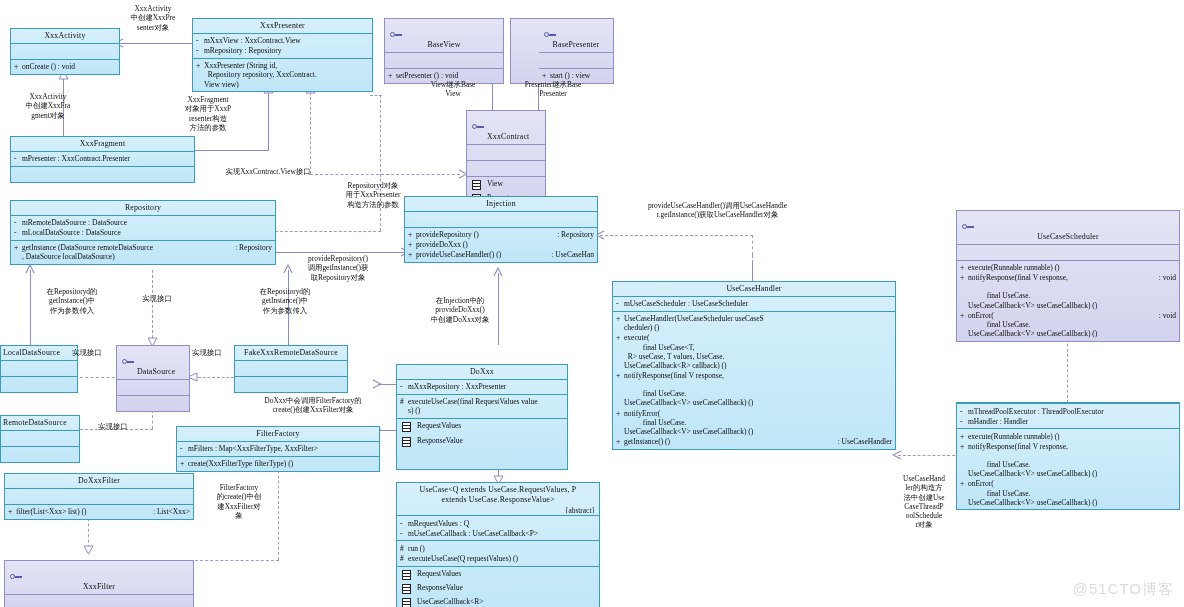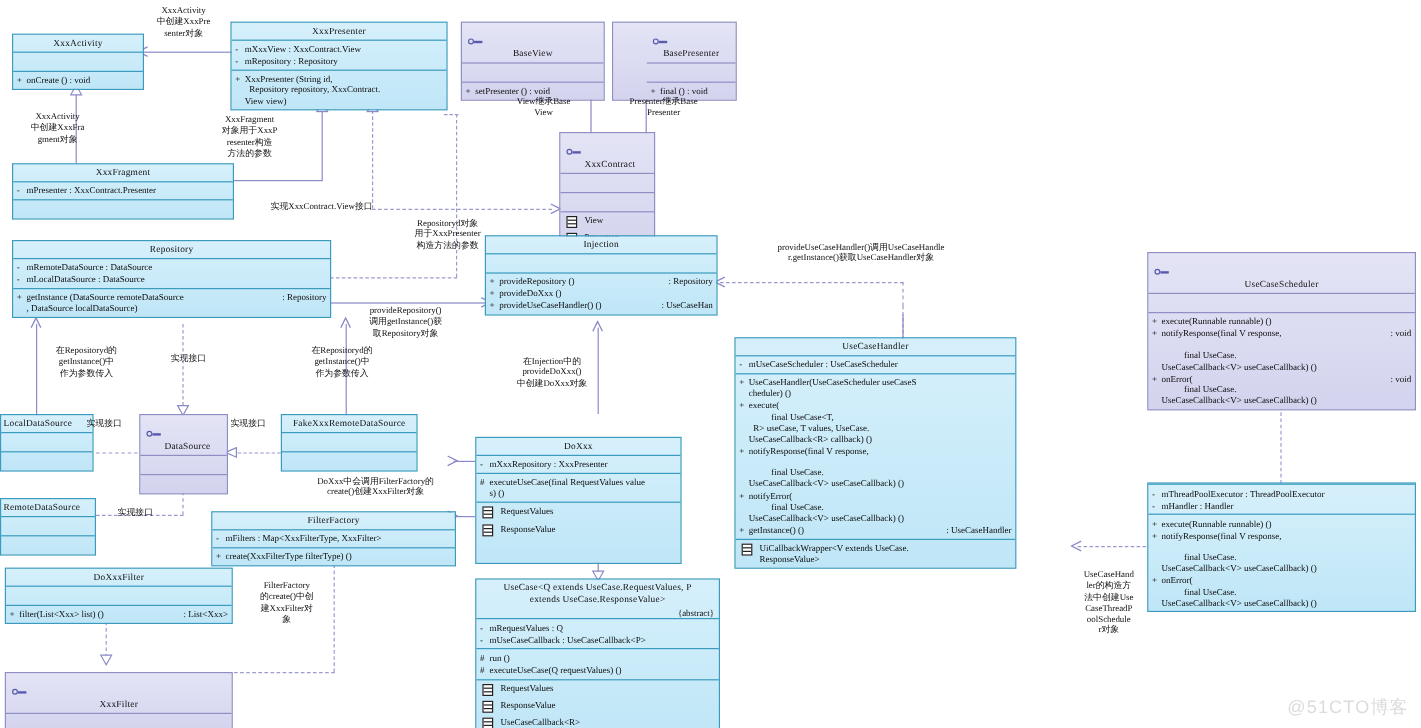--- a/index.html
+++ b/index.html
@@ -392,21 +392,21 @@
 
   <div class="uml iface" style="left:510px; top:18px; width:104px;padding-left:28px;">
     <div class="title">
       <span class="iface-mark"><span class="circ"></span><span class="bar"></span></span>
       <span>BasePresenter</span>
     </div>
     <div class="sect empty"></div>
     <div class="sect">
       <div class="row">
         <span class="vis">+</span>
-        <span class="sig">final () : void</span>
+        <span class="sig">start () : view</span>
       </div>
     </div>
   </div>
 
   <div class="uml iface" style="left:466px; top:110px; width:80px;">
     <div class="title" style="text-align:left; padding-left:20px;">
       <span class="iface-mark"><span class="circ"></span><span class="bar"></span></span>
       <span>XxxContract</span>
     </div>
     <div class="sect empty"></div>
@@ -590,21 +590,21 @@
         <span class="glyph"><span class="nested-icon"></span></span>
         <span>ResponseValue</span>
       </div>
       <div class="inner-row">
         <span class="glyph"><span class="nested-icon"></span></span>
         <span>UseCaseCallback&lt;R&gt;</span>
       </div>
     </div>
   </div>
 
-  <div class="uml" style="left:612px; top:281px; width:235px;">
+  <div class="uml" style="left:612px; top:281px; width:284px;">
     <div class="title">UseCaseHandler</div>
     <div class="sect">
       <div class="row">
         <span class="vis">-</span>
         <span class="sig">mUseCaseScheduler : UseCaseScheduler</span>
       </div>
     </div>
     <div class="sect">
       <div class="row">
         <span class="vis">+</span>
@@ -628,27 +628,20 @@
       <div class="row">
         <span class="vis">+</span>
         <span class="sig">notifyError(
           final UseCase.
 UseCaseCallback&lt;V&gt; useCaseCallback) ()</span>
       </div>
       <div class="row">
         <span class="vis">+</span>
         <span class="sig">getInstance() ()</span>
         <span class="ret">: UseCaseHandler</span>
-      </div>
-    </div>
-    <div class="sect">
-      <div class="inner-row">
-        <span class="glyph"><span class="nested-icon"></span></span>
-        <span style="white-space:pre-line;">UiCallbackWrapper&lt;V extends UseCase.
-ResponseValue&gt;</span>
       </div>
     </div>
   </div>
 
   <div class="uml iface" style="left:956px; top:210px; width:224px;">
     <div class="title">
       <span class="iface-mark"><span class="circ"></span><span class="bar"></span></span>
       <span>UseCaseScheduler</span>
     </div>
     <div class="sect empty"></div>

